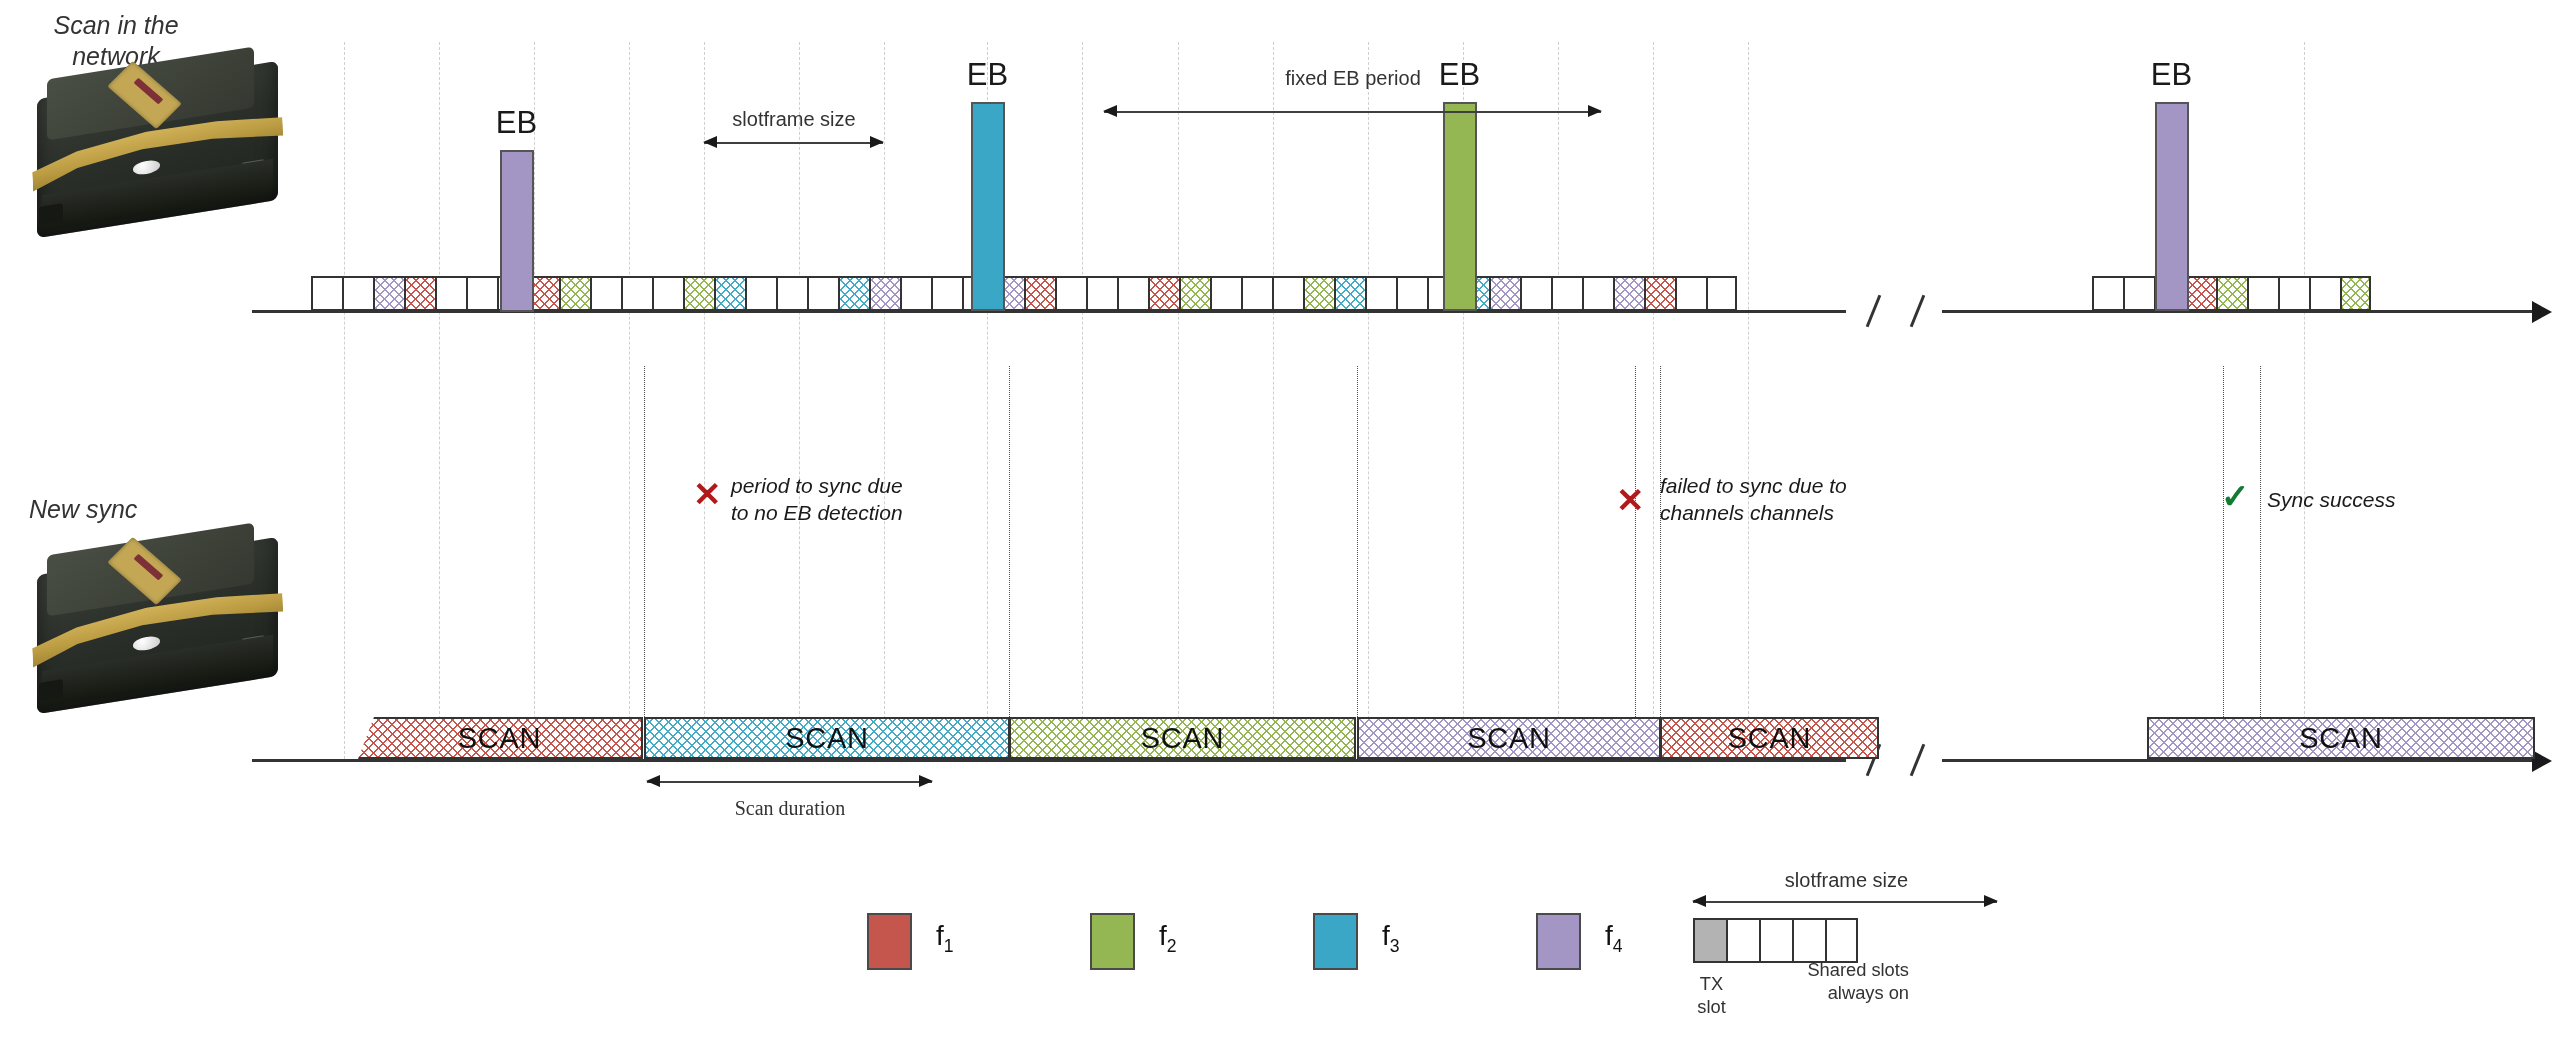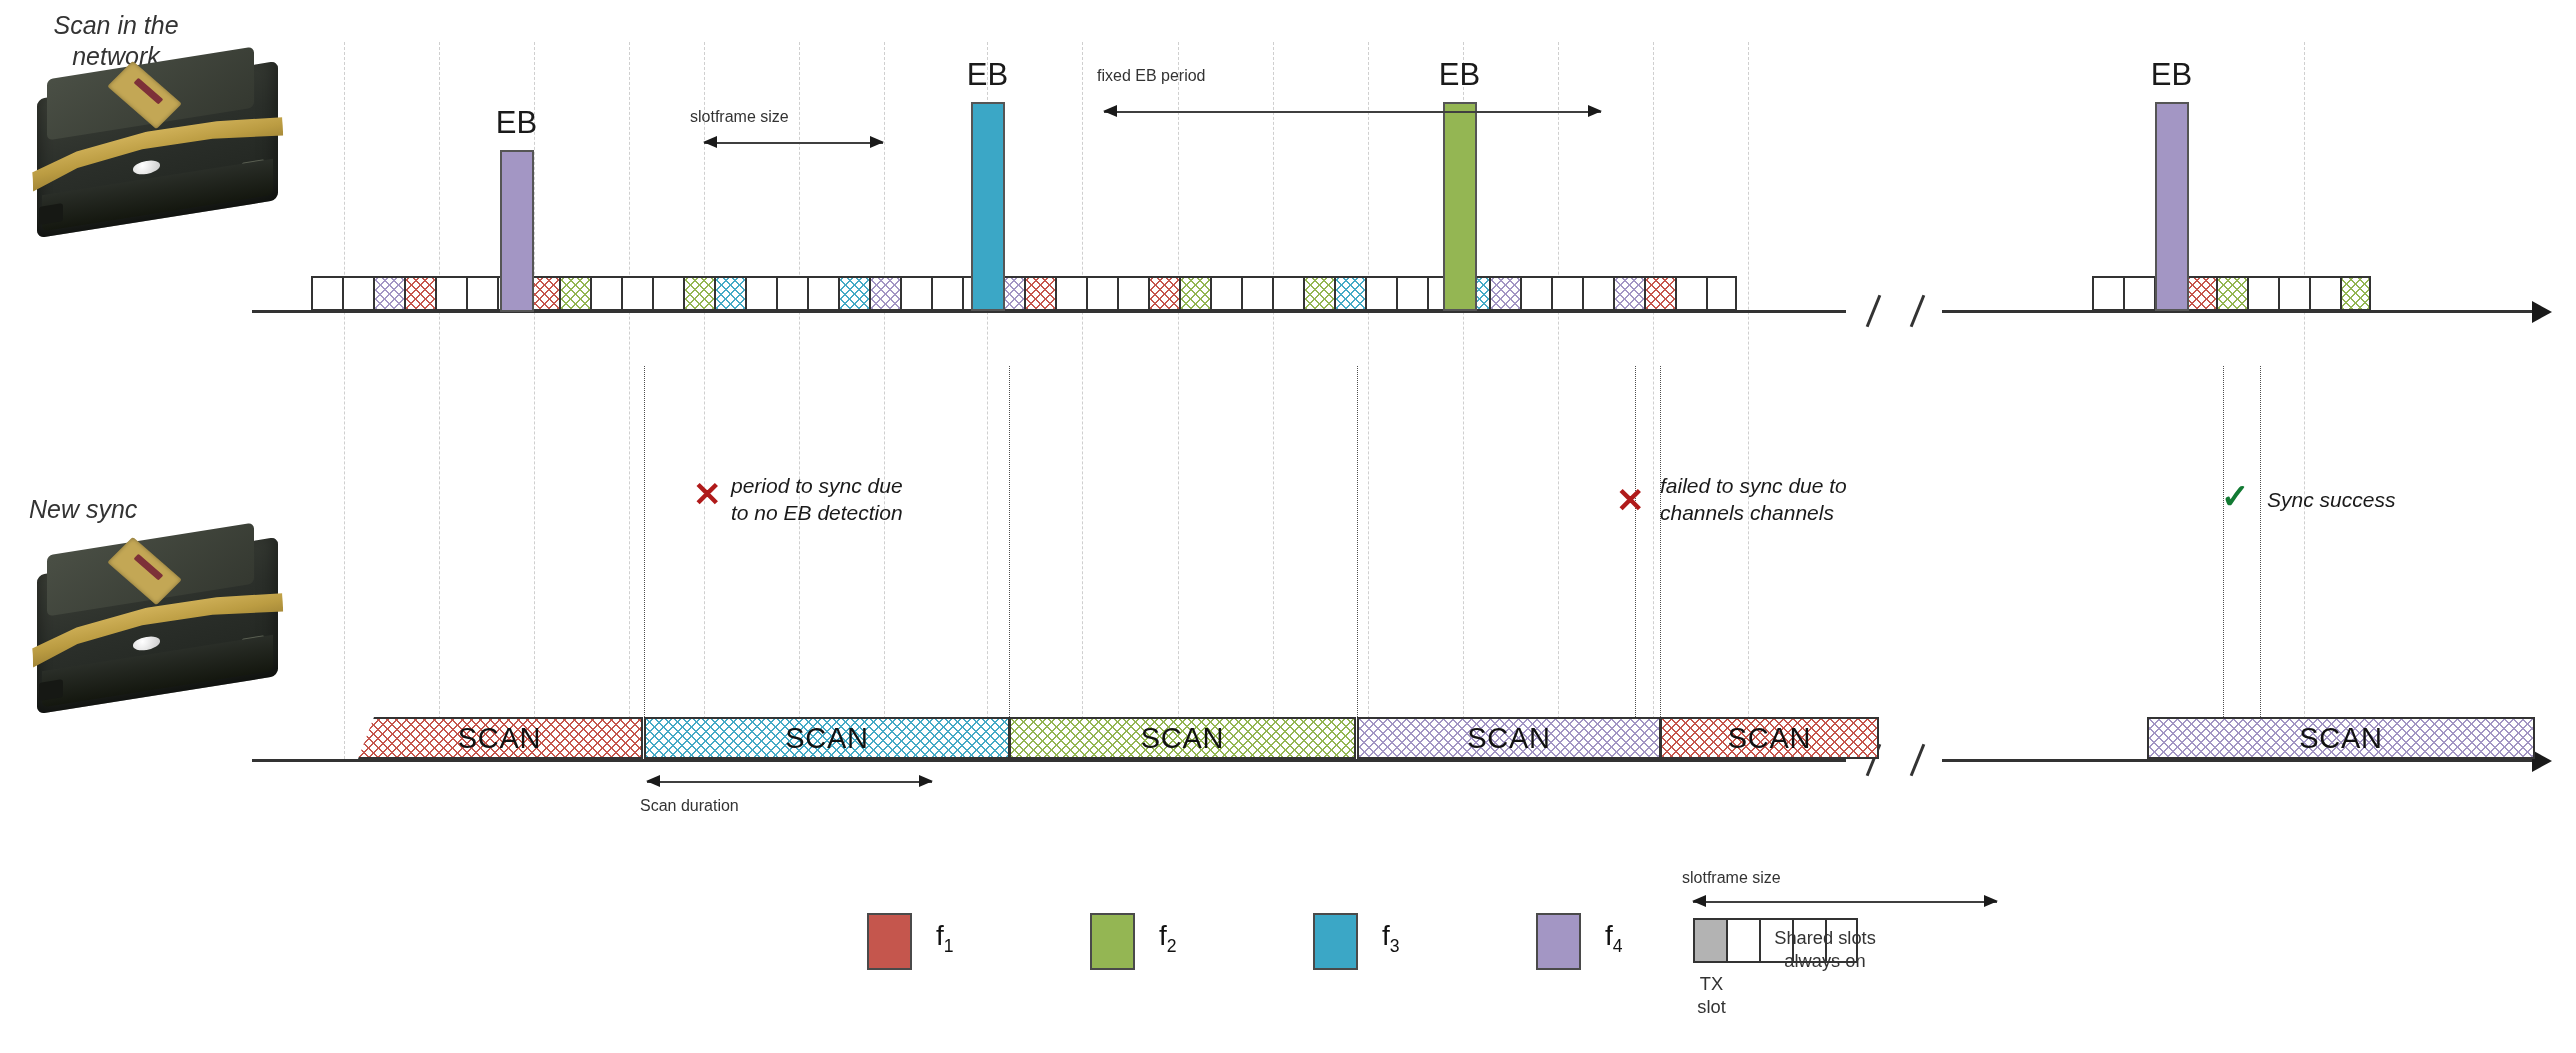--- a/index.html
+++ b/index.html
@@ -75,21 +75,21 @@
   
   .vguide{position:absolute;width:0;border-left:1.5px dashed #cfcfcf;}
   .vdot{position:absolute;width:0;border-left:1.5px dotted #4d4d4d;}
 
   
   .ha{position:absolute;height:2.2px;background:#3f3f3f;}
   .ha:before,.ha:after{content:"";position:absolute;top:-5.9px;width:0;height:0;
       border-top:6.6px solid transparent;border-bottom:6.6px solid transparent;}
   .ha:before{left:-0.7px;border-right:14.6px solid #1a1a1a;}
   .ha:after{right:-0.7px;border-left:14.6px solid #1a1a1a;}
-  .ha-lbl{position:absolute;font-size:16px;color:#333;white-space:nowrap;}
+  .ha-lbl{position:absolute;font-size:20px;color:#333;text-align:center;white-space:nowrap;}
 
   
   .scanbar{position:absolute;height:42px;border:2.2px solid #333;box-sizing:border-box;
      display:flex;align-items:center;justify-content:center;
      font-size:29px;letter-spacing:0.7px;color:#111;}
   .scan-first{border-left:none;
      clip-path:polygon(16px 0,100% 0,100% 100%,0 100%);}
 
   
   .anno{position:absolute;font-style:italic;font-size:21px;line-height:1.3;color:#1a1a1a;}
@@ -273,21 +273,21 @@
 <div id="scan-layer">
     <div class="scanbar scan-first hatch-red" style="left: 358px; top: 717px; width: 285px;">SCAN</div>
     <div class="scanbar hatch-blue" style="left: 644px; top: 717px; width: 366px;">SCAN</div>
     <div class="scanbar hatch-green" style="left: 1009px; top: 717px; width: 347px;">SCAN</div>
     <div class="scanbar hatch-purple" style="left: 1357px; top: 717px; width: 304px;">SCAN</div>
     <div class="scanbar hatch-red" style="left: 1660px; top: 717px; width: 219px;">SCAN</div>
     <div class="scanbar hatch-purple" style="left: 2147px; top: 717px; width: 388px;">SCAN</div>
   </div>
 
 <div class="ha" style="left:647px;top:781px;width:285px;"></div>
-<div class="ha-lbl" style="left:640px;top:797px;width:300px;">Scan duration</div>
+<div class="ha-lbl" style="left:640px;top:797px;width:300px;font-family:Liberation Serif, serif;">Scan duration</div>
 
 <div id="legend-layer">
     <div class="lg-sw" style="left: 867px; top: 913px; width: 45px; height: 57px; background: rgb(197, 86, 77);"></div>
     <div class="lg-tx" style="left: 936px; top: 920px;">f<sub>1</sub></div>
     <div class="lg-sw" style="left: 1090px; top: 913px; width: 45px; height: 57px; background: rgb(148, 182, 83);"></div>
     <div class="lg-tx" style="left: 1159px; top: 920px;">f<sub>2</sub></div>
     <div class="lg-sw" style="left: 1313px; top: 913px; width: 45px; height: 57px; background: rgb(59, 167, 198);"></div>
     <div class="lg-tx" style="left: 1382px; top: 920px;">f<sub>3</sub></div>
     <div class="lg-sw" style="left: 1536px; top: 913px; width: 45px; height: 57px; background: rgb(163, 150, 196);"></div>
     <div class="lg-tx" style="left: 1605px; top: 920px;">f<sub>4</sub></div>
@@ -300,16 +300,16 @@
     <div class="gray"></div>
     <div class="hatch-gray"></div>
     <div class="hatch-gray"></div>
     <div></div>
     <div></div>
   </div>
 
 <div class="mini-cap" style="left:1682px;top:973px;width:59px;">
   <span>TX</span><br><span>slot</span>
 </div>
-<div class="mini-cap" style="left:1741px;top:927px;width:168px;">
+<div class="mini-cap" style="left:1741px;top:959px;width:168px;text-align:right;">
   <span>Shared slots</span><br><span>always on</span>
 </div>
 
 
 </body></html>

